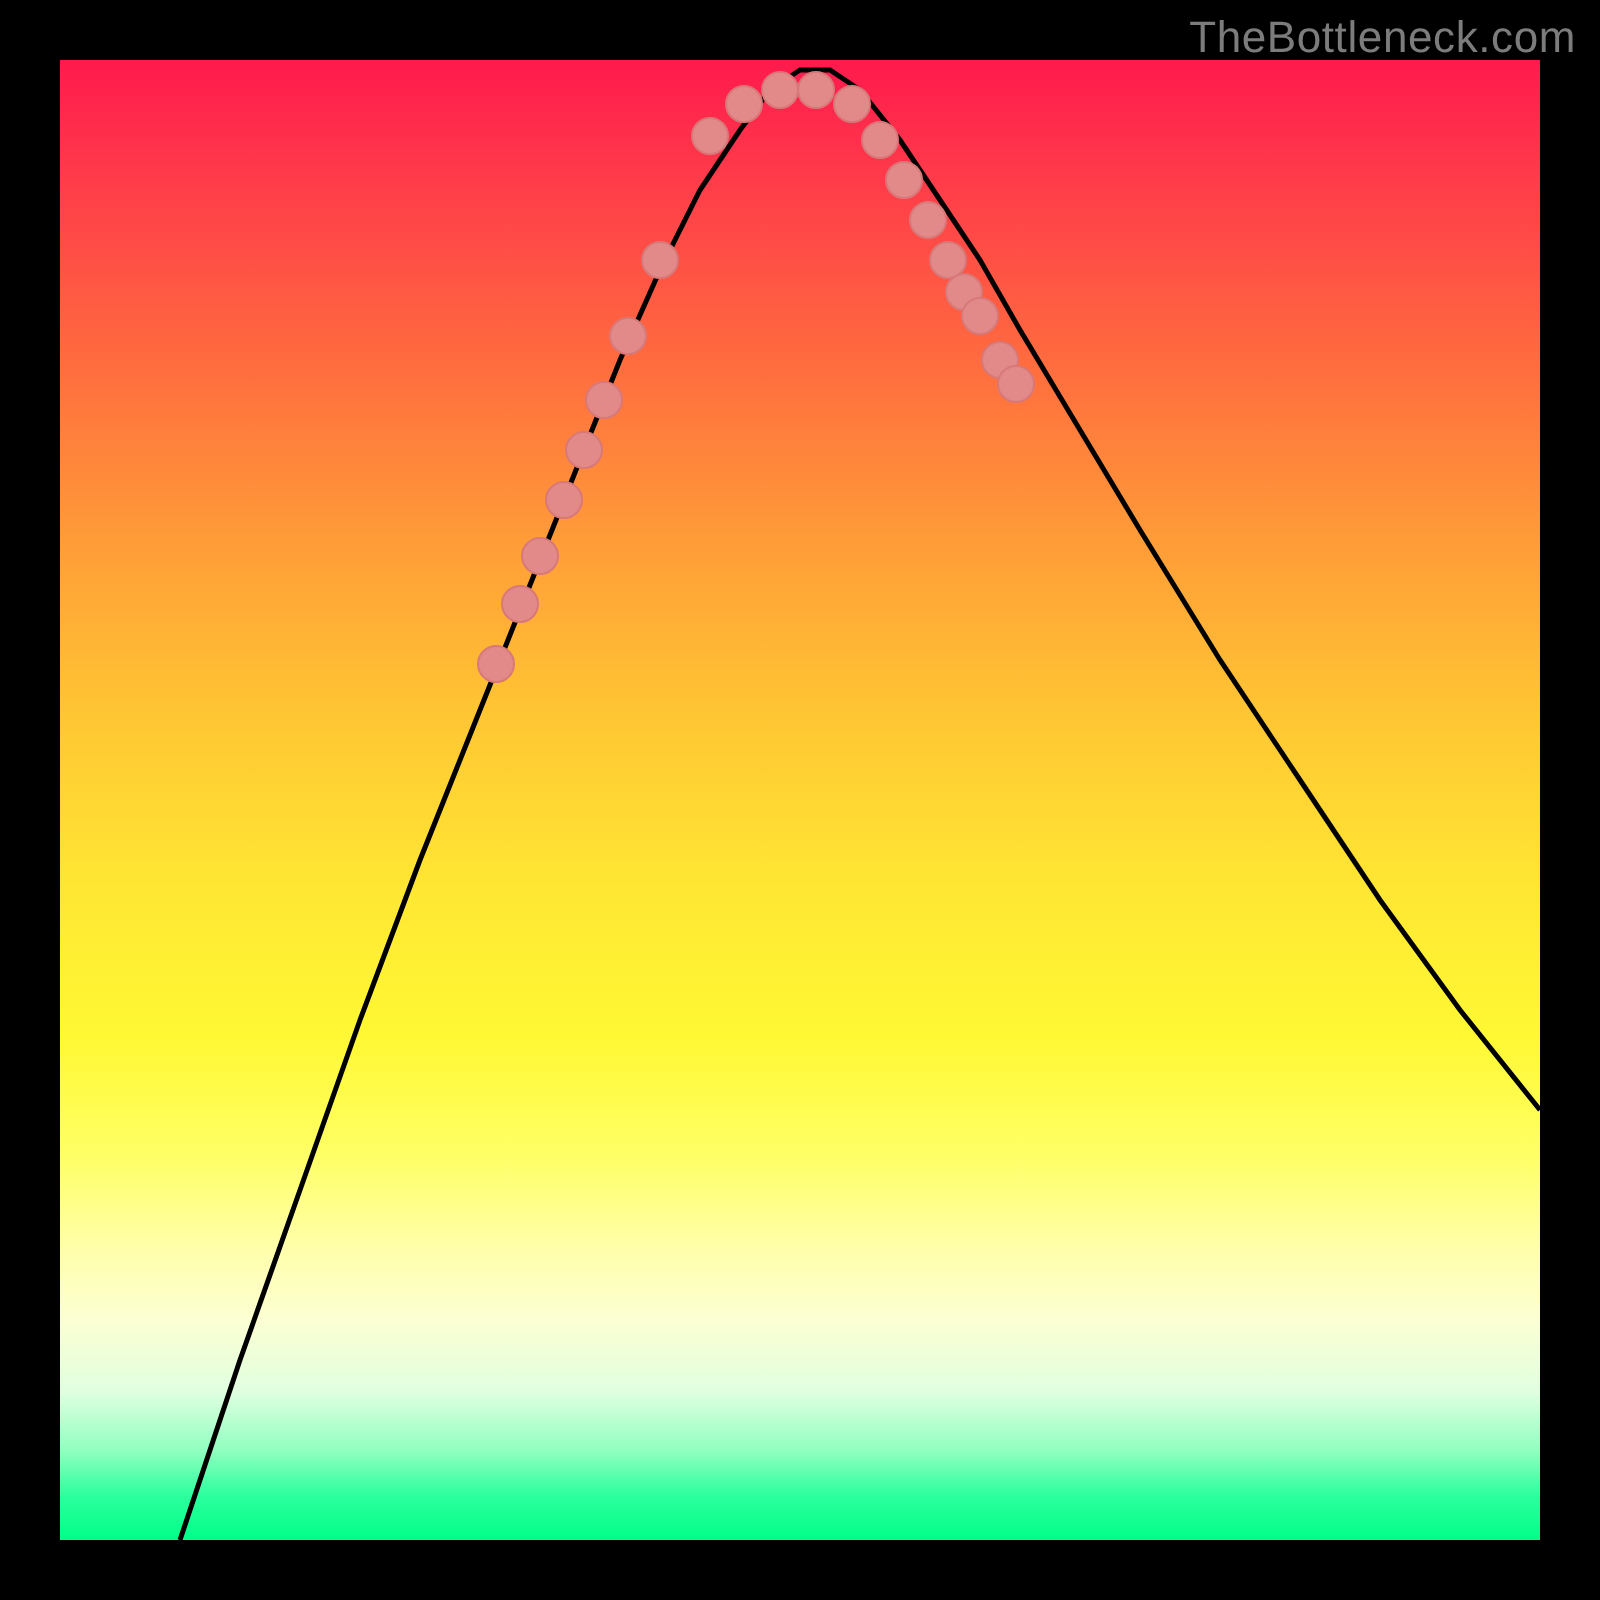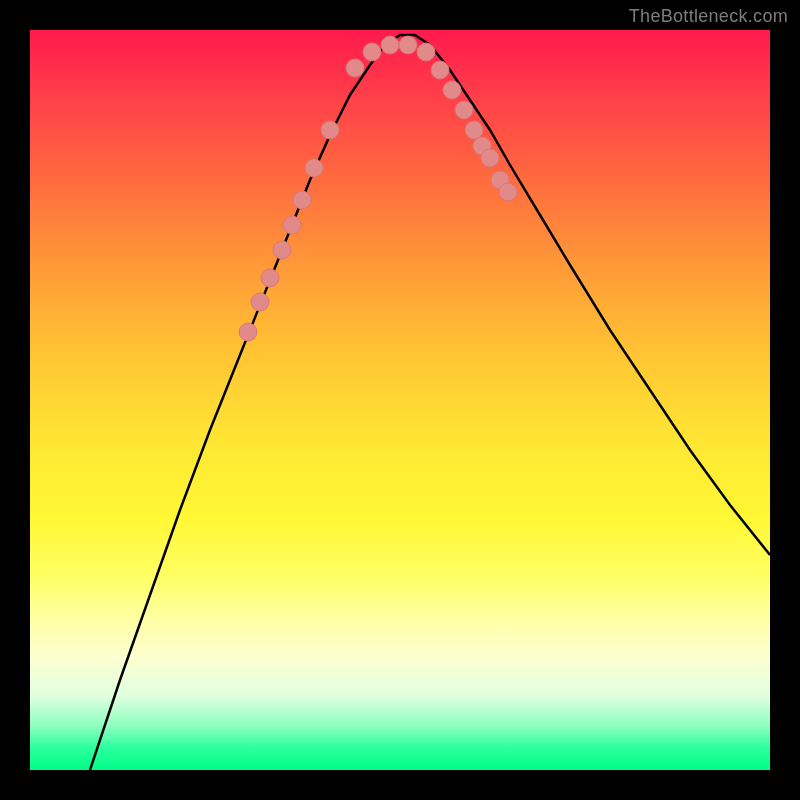--- a/index.html
+++ b/index.html
@@ -31,21 +31,21 @@
       #e0ffe0 90%,
       #8fffbf 94%,
       #2cff9e 97%,
       #00ff88 100%);
   }
   .watermark {
     position: absolute;
     top: 6px;
     right: 12px;
     color: #7c7c7c;
-    font-size: 18px;
+    font-size: 22px;
     font-weight: 500;
     letter-spacing: 0.3px;
     font-family: Arial, sans-serif;
   }
   svg.curve {
     position: absolute;
     left: 0;
     top: 0;
     width: 740px;
     height: 740px;

